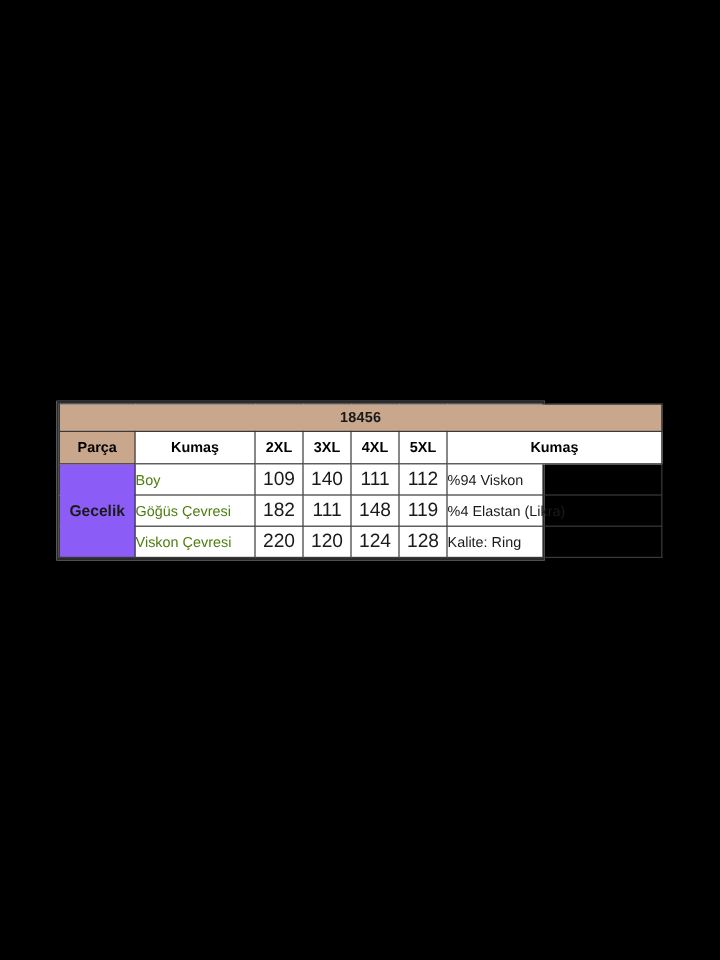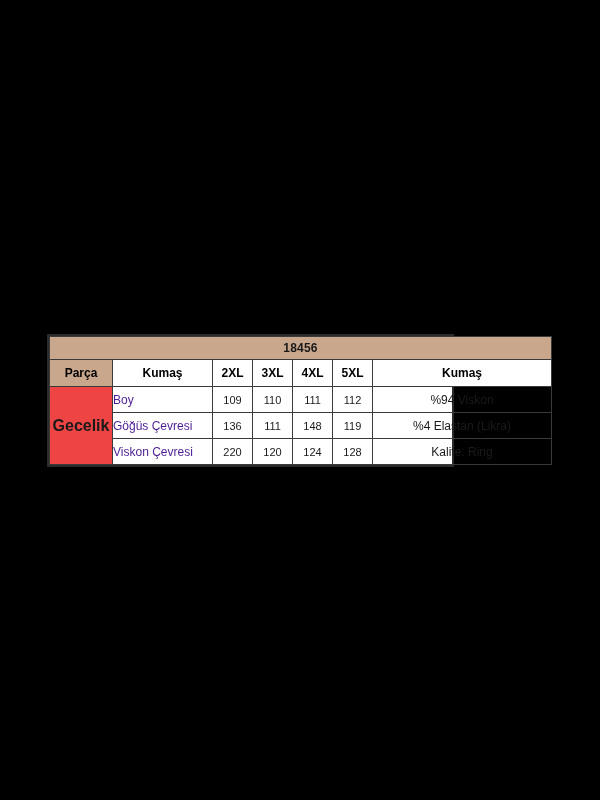--- a/index.html
+++ b/index.html
@@ -53,41 +53,41 @@
     text-align: center;
     font-weight: bold;
     font-size: 12px;
     color: #000000;
     height: 26px;
   }
   .head-cell.tan {
     background: #c9a78c;
   }
   .part-cell {
-    background: #ef4444;
+    background: #8b5cf6;
     text-align: center;
     font-weight: bold;
-    font-size: 16px;
+    font-size: 13px;
     color: #1a1a1a;
   }
   .label-cell {
     text-align: left;
     padding-left: 6px;
     font-size: 12px;
-    color: #4c1d95;
+    color: #4d7c0f;
     height: 25px;
   }
   .num-cell {
     text-align: center;
-    font-size: 11px;
+    font-size: 16px;
     color: #1a1a1a;
     height: 25px;
   }
   .fabric-cell {
-    text-align: center;
+    text-align: left;
     padding-left: 6px;
     font-size: 12px;
     color: #1a1a1a;
     height: 25px;
   }
   .col-part { width: 63px; }
   .col-measure { width: 100px; }
   .col-size { width: 40px; }
   .col-fabric { width: 179px; }
 </style>
@@ -116,28 +116,28 @@
           <td class="head-cell">2XL</td>
           <td class="head-cell">3XL</td>
           <td class="head-cell">4XL</td>
           <td class="head-cell">5XL</td>
           <td class="head-cell">Kumaş</td>
         </tr>
         <tr>
           <td class="part-cell" rowspan="3">Gecelik</td>
           <td class="label-cell">Boy</td>
           <td class="num-cell">109</td>
-          <td class="num-cell">110</td>
+          <td class="num-cell">140</td>
           <td class="num-cell">111</td>
           <td class="num-cell">112</td>
           <td class="fabric-cell">%94 Viskon</td>
         </tr>
         <tr>
           <td class="label-cell">Göğüs Çevresi</td>
-          <td class="num-cell">136</td>
+          <td class="num-cell">182</td>
           <td class="num-cell">111</td>
           <td class="num-cell">148</td>
           <td class="num-cell">119</td>
           <td class="fabric-cell">%4 Elastan (Likra)</td>
         </tr>
         <tr>
           <td class="label-cell">Viskon Çevresi</td>
           <td class="num-cell">220</td>
           <td class="num-cell">120</td>
           <td class="num-cell">124</td>

